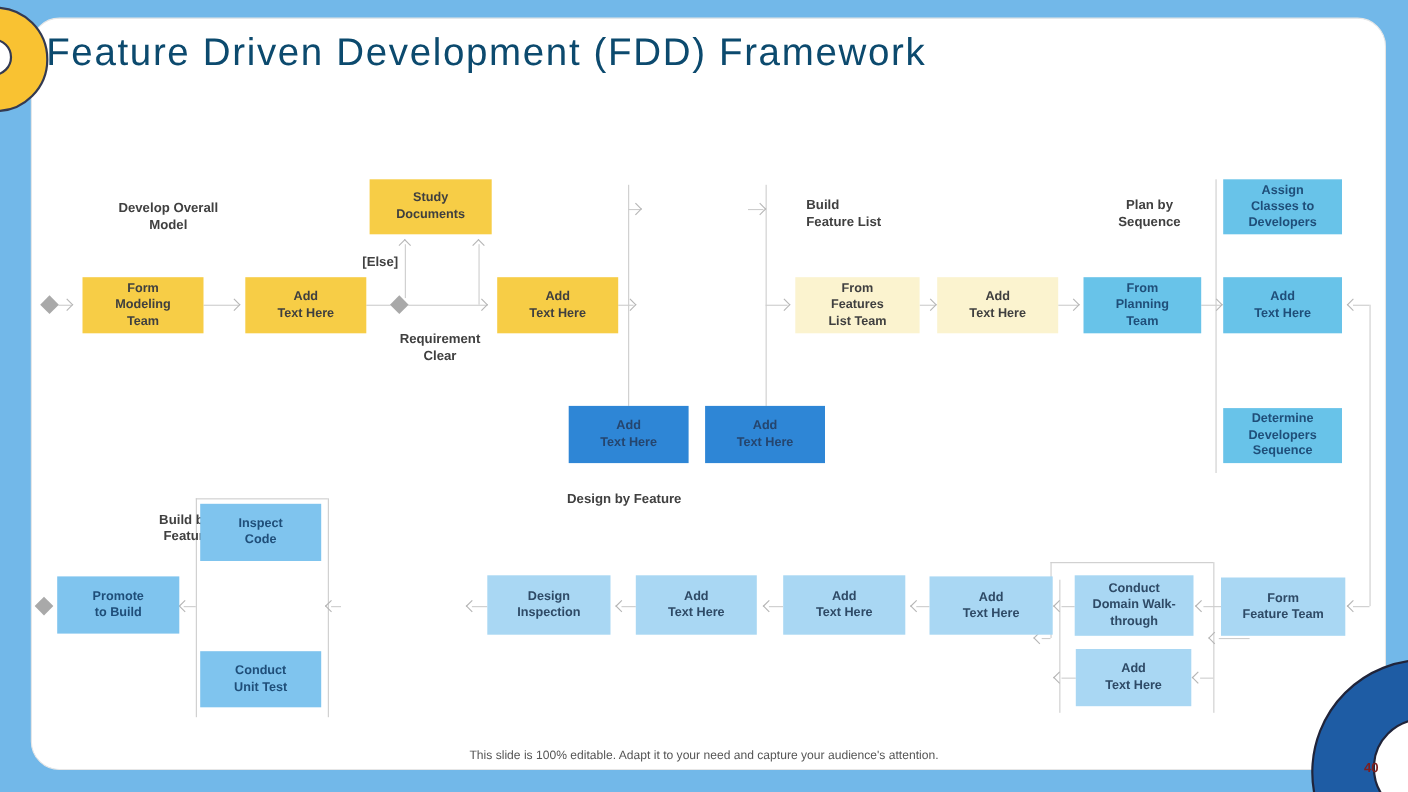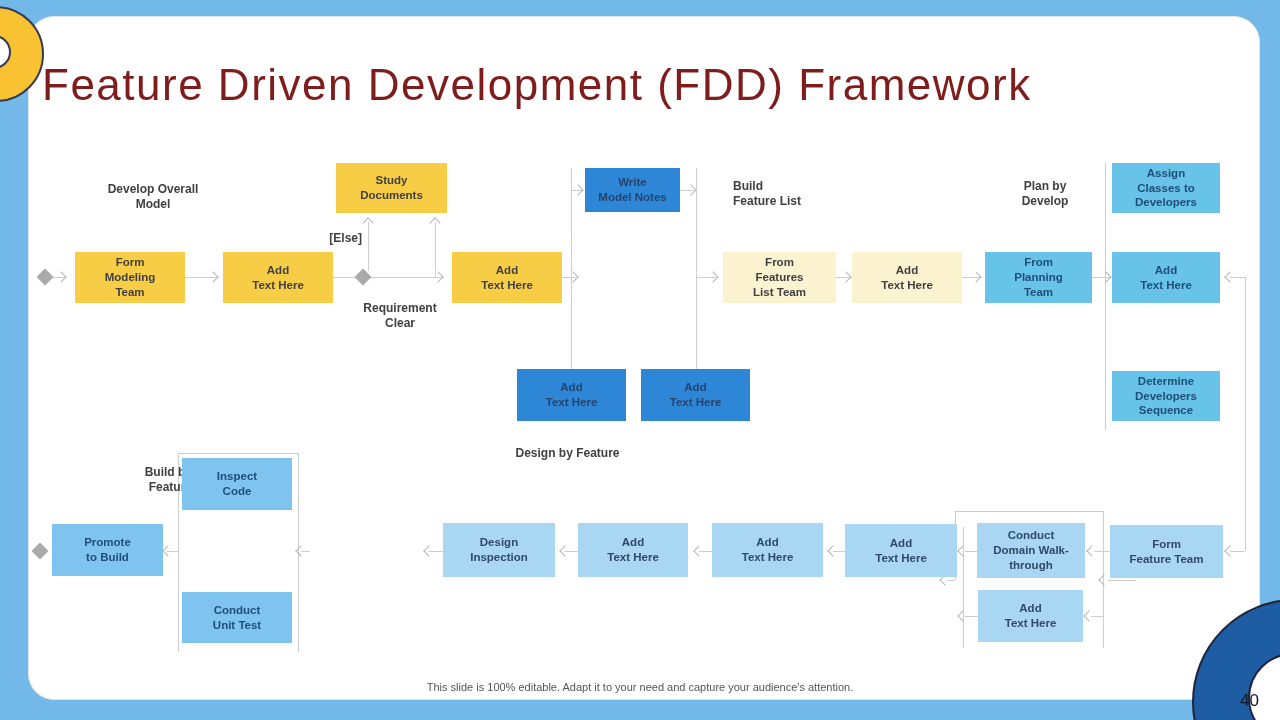--- a/index.html
+++ b/index.html
@@ -7,25 +7,25 @@
          font-family:"Liberation Sans",sans-serif;}
   #panel{position:absolute;left:28px;top:16px;width:1232px;height:684px;background:#ffffff;
          border:1px solid #e6e6e6;border-radius:26px;box-sizing:border-box;z-index:1;}
   
   .donut-outer{position:absolute;border-radius:50%;z-index:6;}
   .donut-inner{position:absolute;border-radius:50%;background:#ffffff;}
   #donut-tl{left:-52px;top:6px;width:92px;height:92px;background:#F9C232;border:2px solid #333A52;}
   #donut-tl .donut-inner{left:27px;top:27px;width:30px;height:30px;border:2px solid #333A52;}
   #donut-br{left:1192px;top:599px;width:202px;height:202px;background:#1E5CA4;border:2px solid #20243A;}
   #donut-br .donut-inner{left:54px;top:52px;width:86px;height:86px;border:2px solid #20243A;}
-  #page-num{position:absolute;left:1240px;top:691px;width:30px;color:#0f172a;font-size:17px;
-            font-weight:normal;z-index:7;}
-  
-  #title{position:absolute;left:42px;top:28px;width:1100px;font-size:44px;color:#7f1d1d;
-         letter-spacing:1.5px;z-index:3;margin-top:32px;}
+  #page-num{position:absolute;left:1240px;top:691px;width:30px;color:#7f1d1d;font-size:12px;
+            font-weight:bold;z-index:7;}
+  
+  #title{position:absolute;left:42px;top:28px;width:1100px;font-size:35px;color:#0c4a6e;
+         letter-spacing:1.5px;z-index:3;}
   #subtitle{position:absolute;left:42px;top:92px;width:950px;font-size:11.5px;color:#565656;
             word-spacing:3px;z-index:3;}
   #footer{position:absolute;left:0;top:681px;width:1280px;text-align:center;font-size:11px;
           color:#555555;z-index:3;}
   
   .node{position:absolute;z-index:3;display:flex;align-items:center;justify-content:center;
         text-align:center;font-weight:bold;font-size:11.5px;line-height:1.3;white-space:pre-line;}
   .yellow{background:#F7CD46;color:#3F3F3F;}
   .cream{background:#FBF3CF;color:#3F3F3F;}
   .blue{background:#2E86D6;color:#25456E;}
@@ -54,36 +54,34 @@
   <div id="title">Feature Driven Development (FDD) Framework</div>
 
   <div class="lbl" style="left:73px;top:182px;width:160px;text-align:center">Develop Overall
 Model</div>
   <div class="lbl" style="left:316px;top:231px;width:46px;text-align:right">[Else]</div>
   <div class="lbl" style="left:350px;top:301px;width:100px;text-align:center">Requirement
 Clear</div>
   <div class="lbl" style="left:733px;top:179px;width:110px;text-align:left">Build
 Feature List</div>
   <div class="lbl" style="left:1010px;top:179px;width:70px;text-align:center">Plan by
-Develop</div>
+Sequence</div>
   <div class="lbl" style="left:495px;top:446px;width:145px;text-align:center">Design by Feature</div>
   <div class="lbl" style="left:100px;top:465px;width:92px;text-align:right">Build by
 Feature</div>
 
   <div class="node yellow" style="left:75px;top:252px;width:110px;height:51px">Form
 Modeling
 Team</div>
   <div class="node yellow" style="left:223px;top:252px;width:110px;height:51px">Add
 Text Here</div>
   <div class="node yellow" style="left:336px;top:163px;width:111px;height:50px">Study
 Documents</div>
   <div class="node yellow" style="left:452px;top:252px;width:110px;height:51px">Add
 Text Here</div>
-  <div class="node blue" style="left:585px;top:168px;width:95px;height:44px">Write
-Model Notes</div>
   <div class="node blue" style="left:517px;top:369px;width:109px;height:52px">Add
 Text Here</div>
   <div class="node blue" style="left:641px;top:369px;width:109px;height:52px">Add
 Text Here</div>
   <div class="node cream" style="left:723px;top:252px;width:113px;height:51px">From
 Features
 List Team</div>
   <div class="node cream" style="left:852px;top:252px;width:110px;height:51px">Add
 Text Here</div>
   <div class="node sky" style="left:985px;top:252px;width:107px;height:51px">From

